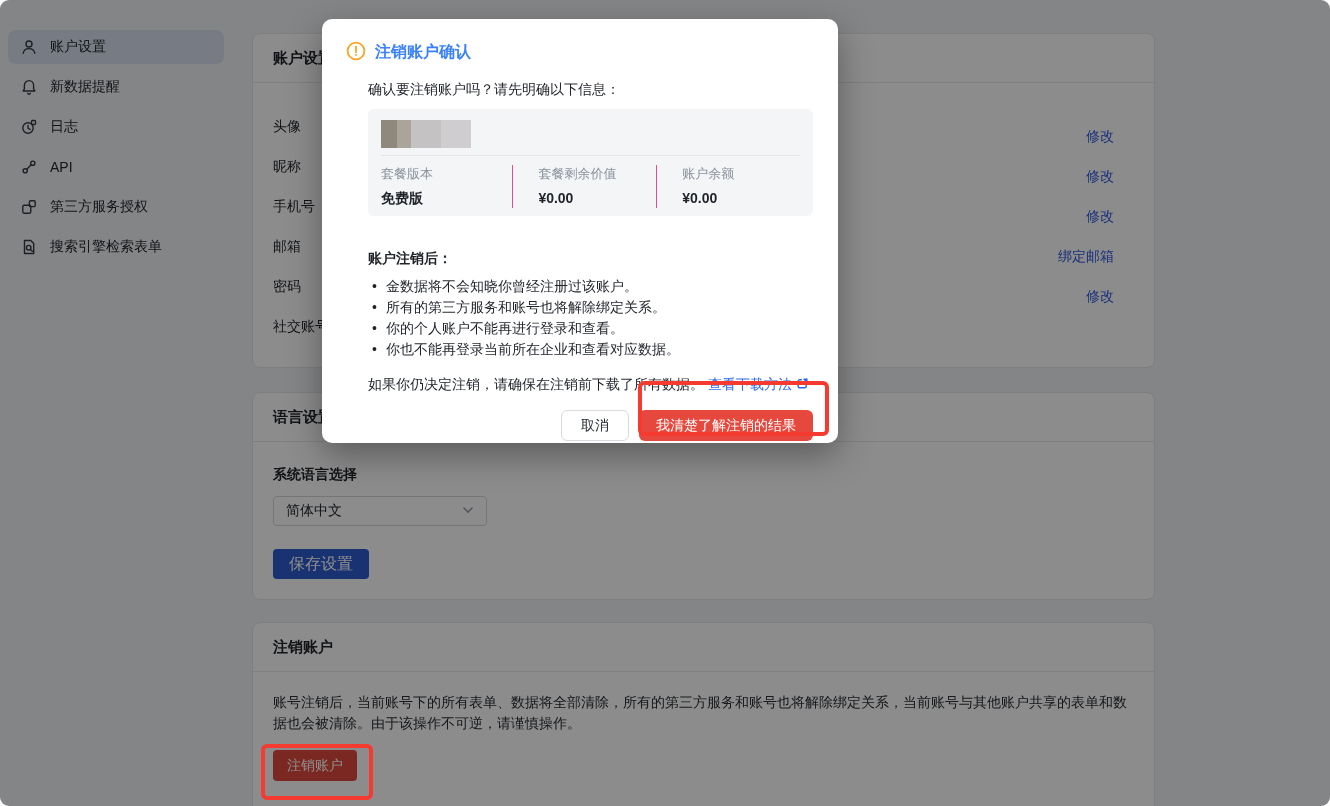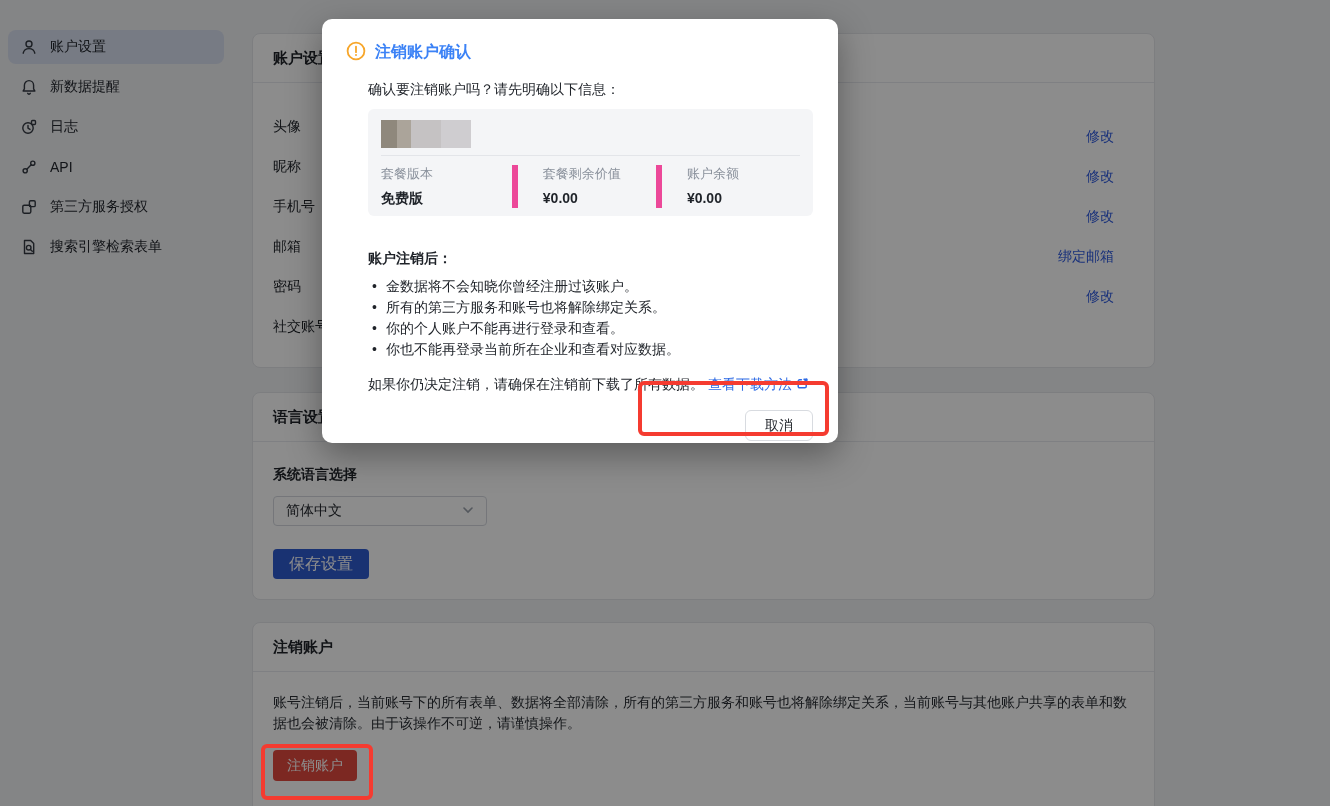--- a/index.html
+++ b/index.html
@@ -1,21 +1,21 @@
 <!DOCTYPE html>
 <html><head>
 <meta charset="utf-8">
 <style>
   * { margin:0; padding:0; box-sizing:border-box; }
   html,body { width:1330px; height:806px; overflow:hidden; }
   .screen {
     position:relative; width:1330px; height:806px;
     background:#f1f2f4; overflow:hidden;
     font-family:"Liberation Sans", sans-serif;
-    color:#1f2329; font-size:14px;
+    color:#1f2329; font-size:14px;border-radius:9px;
   }
   
   .sidebar { position:absolute; left:8px; top:30px; width:216px; }
   .side-item {
     display:flex; align-items:center; gap:12px;
     height:34px; margin-bottom:6px; padding:0 12px;
     border-radius:8px; color:#23272e; cursor:pointer; white-space:nowrap;
   }
   .side-item.active { background:#d9e0f0; }
   .side-item .icn { width:18px; height:18px; display:flex; align-items:center; justify-content:center; color:#343a43; }
@@ -72,21 +72,21 @@
   .modal-intro { margin-top:16px; line-height:20px; }
   .info-panel {
     margin-top:10px; width:445px; height:107px; background:#f4f5f7; border-radius:6px;
     padding:11px 13px 0 13px;
   }
   .avatar-blur { display:flex; height:28px; }
   .avatar-blur div { height:28px; }
   .panel-divider { border-top:1px solid #e3e5e9; margin-top:7px; }
   .panel-cols { display:flex; margin-top:9px; }
   .panel-col { width:155px; }
-  .panel-col + .panel-col { border-left:6px solid #ec4899; padding-left:25px; width:165px; }
+  .panel-col + .panel-col { border-left:1px solid #ec4899; padding-left:25px; width:165px; }
   .panel-col .lbl { color:#8a919c; font-size:13px; }
   .panel-col .val { margin-top:7px; font-weight:bold; color:#1f2329; }
   .after-title { margin-top:32px; line-height:20px;font-weight:bold; }
   .bullets { margin-top:8px; list-style:none; }
   .bullets li { line-height:21px; padding-left:18px; position:relative; }
   .bullets li::before { content:"•"; position:absolute; left:4px; color:#1f2329; }
   .modal-note { margin-top:14px; line-height:20px; }
   .modal-link { color:#2f6be4; cursor:pointer; text-decoration:none; }
   .ext-icon svg { width:13px; height:13px; stroke:#2f6be4; fill:none; stroke-width:1.5; stroke-linecap:round; stroke-linejoin:round; vertical-align:-1px; }
   .modal-footer { margin-top:16px; display:flex; justify-content:flex-end; gap:10px; }
@@ -284,20 +284,21 @@
           <svg viewBox="0 0 13 13">
               <path d="M5.4 2.8H3.6A1.4 1.4 0 0 0 2.2 4.2v5.2a1.4 1.4 0 0 0 1.4 1.4h5.2a1.4 1.4 0 0 0 1.4-1.4V7.6"></path>
               <path d="M8 2.2h2.8V5"></path>
               <path d="M10.6 2.4L6.4 6.6"></path>
             </svg>
         </span>
       </p>
 
       <div class="modal-footer">
         <button class="btn-cancel">取消</button>
+        <button class="btn-confirm">我清楚了解注销的结果</button>
       </div>
     </div>
   </div>
 
   <div class="annotation" id="annotation-confirm"></div>
   <div class="annotation" id="annotation-delete"></div>
 
 </div>
 
 </body></html>

